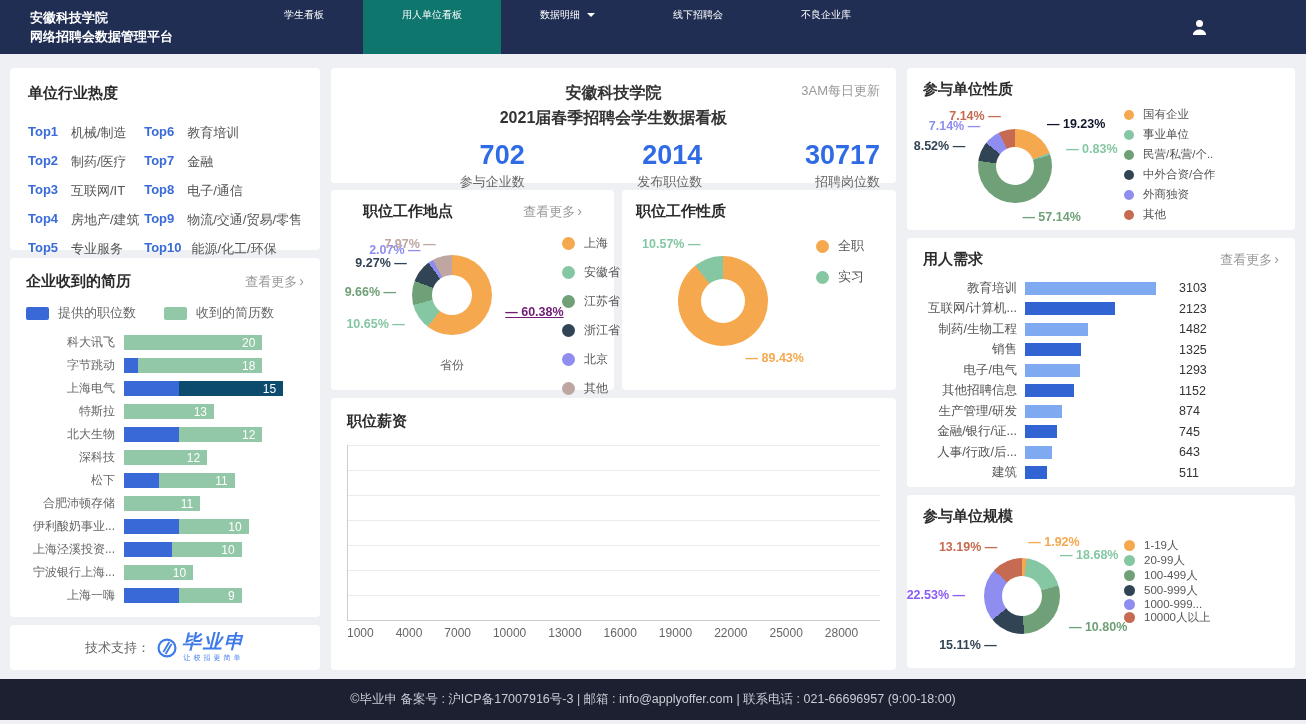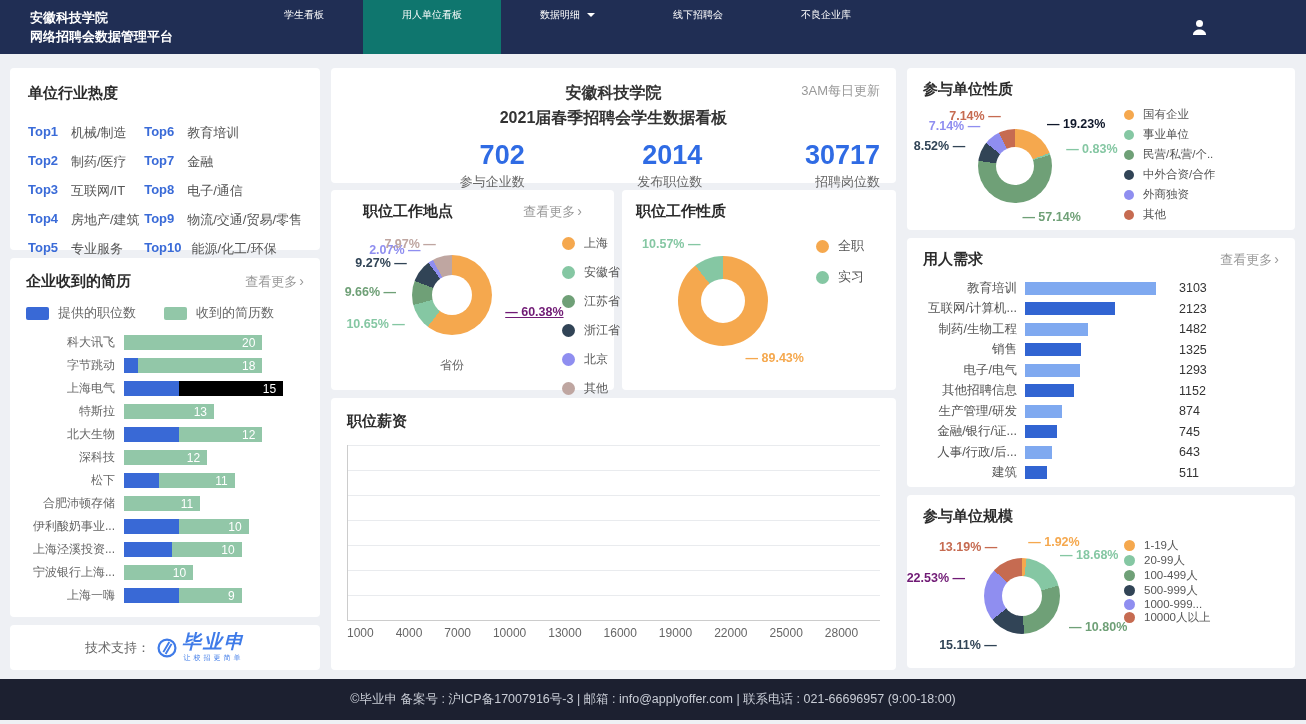--- a/index.html
+++ b/index.html
@@ -204,21 +204,21 @@
             <span class="rc-label">字节跳动</span>
             <div class="rc-bar">
               <div class="rc-seg" style="width: 7.69231%; background: rgb(57, 105, 214);"></div>
               <div class="rc-seg green" style="width: 69.2308%; background: rgb(146, 199, 168);">18</div>
             </div>
           </div>
           <div class="rc-row">
             <span class="rc-label">上海电气</span>
             <div class="rc-bar">
               <div class="rc-seg" style="width: 30.7692%; background: rgb(57, 105, 214);"></div>
-              <div class="rc-seg green" style="width: 57.6923%; background: #000000;">15</div>
+              <div class="rc-seg green" style="width: 57.6923%; background: #0c4a6e;">15</div>
             </div>
           </div>
           <div class="rc-row">
             <span class="rc-label">特斯拉</span>
             <div class="rc-bar">
               <div class="rc-seg green" style="width: 50%; background: rgb(146, 199, 168);">13</div>
             </div>
           </div>
           <div class="rc-row">
             <span class="rc-label">北大生物</span>
@@ -661,21 +661,21 @@
               <span class="lg-dot" style="width: 11px; height: 11px; background: rgb(198, 107, 81); margin-right: 9px;"></span>
               <span>10000人以上</span>
             </div>
           </div>
       <div class="donut" style="left: 61px; top: 28px; width: 76px; height: 76px; background: conic-gradient(rgb(245, 168, 78) 0deg, rgb(245, 168, 78) 6.912deg, rgb(133, 199, 163) 6.912deg, rgb(133, 199, 163) 74.16deg, rgb(111, 160, 119) 74.16deg, rgb(111, 160, 119) 177.012deg, rgb(49, 68, 86) 177.012deg, rgb(49, 68, 86) 231.408deg, rgb(143, 142, 240) 231.408deg, rgb(143, 142, 240) 312.516deg, rgb(198, 107, 81) 312.516deg, rgb(198, 107, 81) 360deg);"></div>
           <div class="donut-hole" style="left: 79px; top: 46px; width: 40px; height: 40px;"></div>
           <span class="d-label" style="left: 105.255px; top: 12.0982px; transform: translateY(-50%); color: rgb(245, 168, 78);">— 1.92%</span>
           <span class="d-label" style="left: 137.096px; top: 24.9601px; transform: translateY(-50%); color: rgb(133, 199, 163);">— 18.68%</span>
           <span class="d-label" style="left: 145.915px; top: 97.4239px; transform: translateY(-50%); color: rgb(111, 160, 119);">— 10.80%</span>
           <span class="d-label" style="left: 73.8556px; top: 115.251px; transform: translate(-100%, -50%); color: rgb(49, 68, 86);">15.11% —</span>
-          <span class="d-label" style="left: 42.0317px; top: 48px; transform: translate(-100%, -50%); color: #701a75;">22.53% —</span>
+          <span class="d-label" style="left: 42.0317px; top: 65px; transform: translate(-100%, -50%); color: #8b5cf6;">22.53% —</span>
           <span class="d-label" style="left: 74.2586px; top: 16.5701px; transform: translate(-100%, -50%); color: rgb(198, 107, 81);">13.19% —</span>
         </div>
     </section>
   </div>
 </main>
 
 <footer>
   <span>©毕业申 备案号 : 沪ICP备17007916号-3 | 邮箱 : info@applyoffer.com | 联系电话 : 021-66696957 (9:00-18:00)</span>
 </footer>
 

